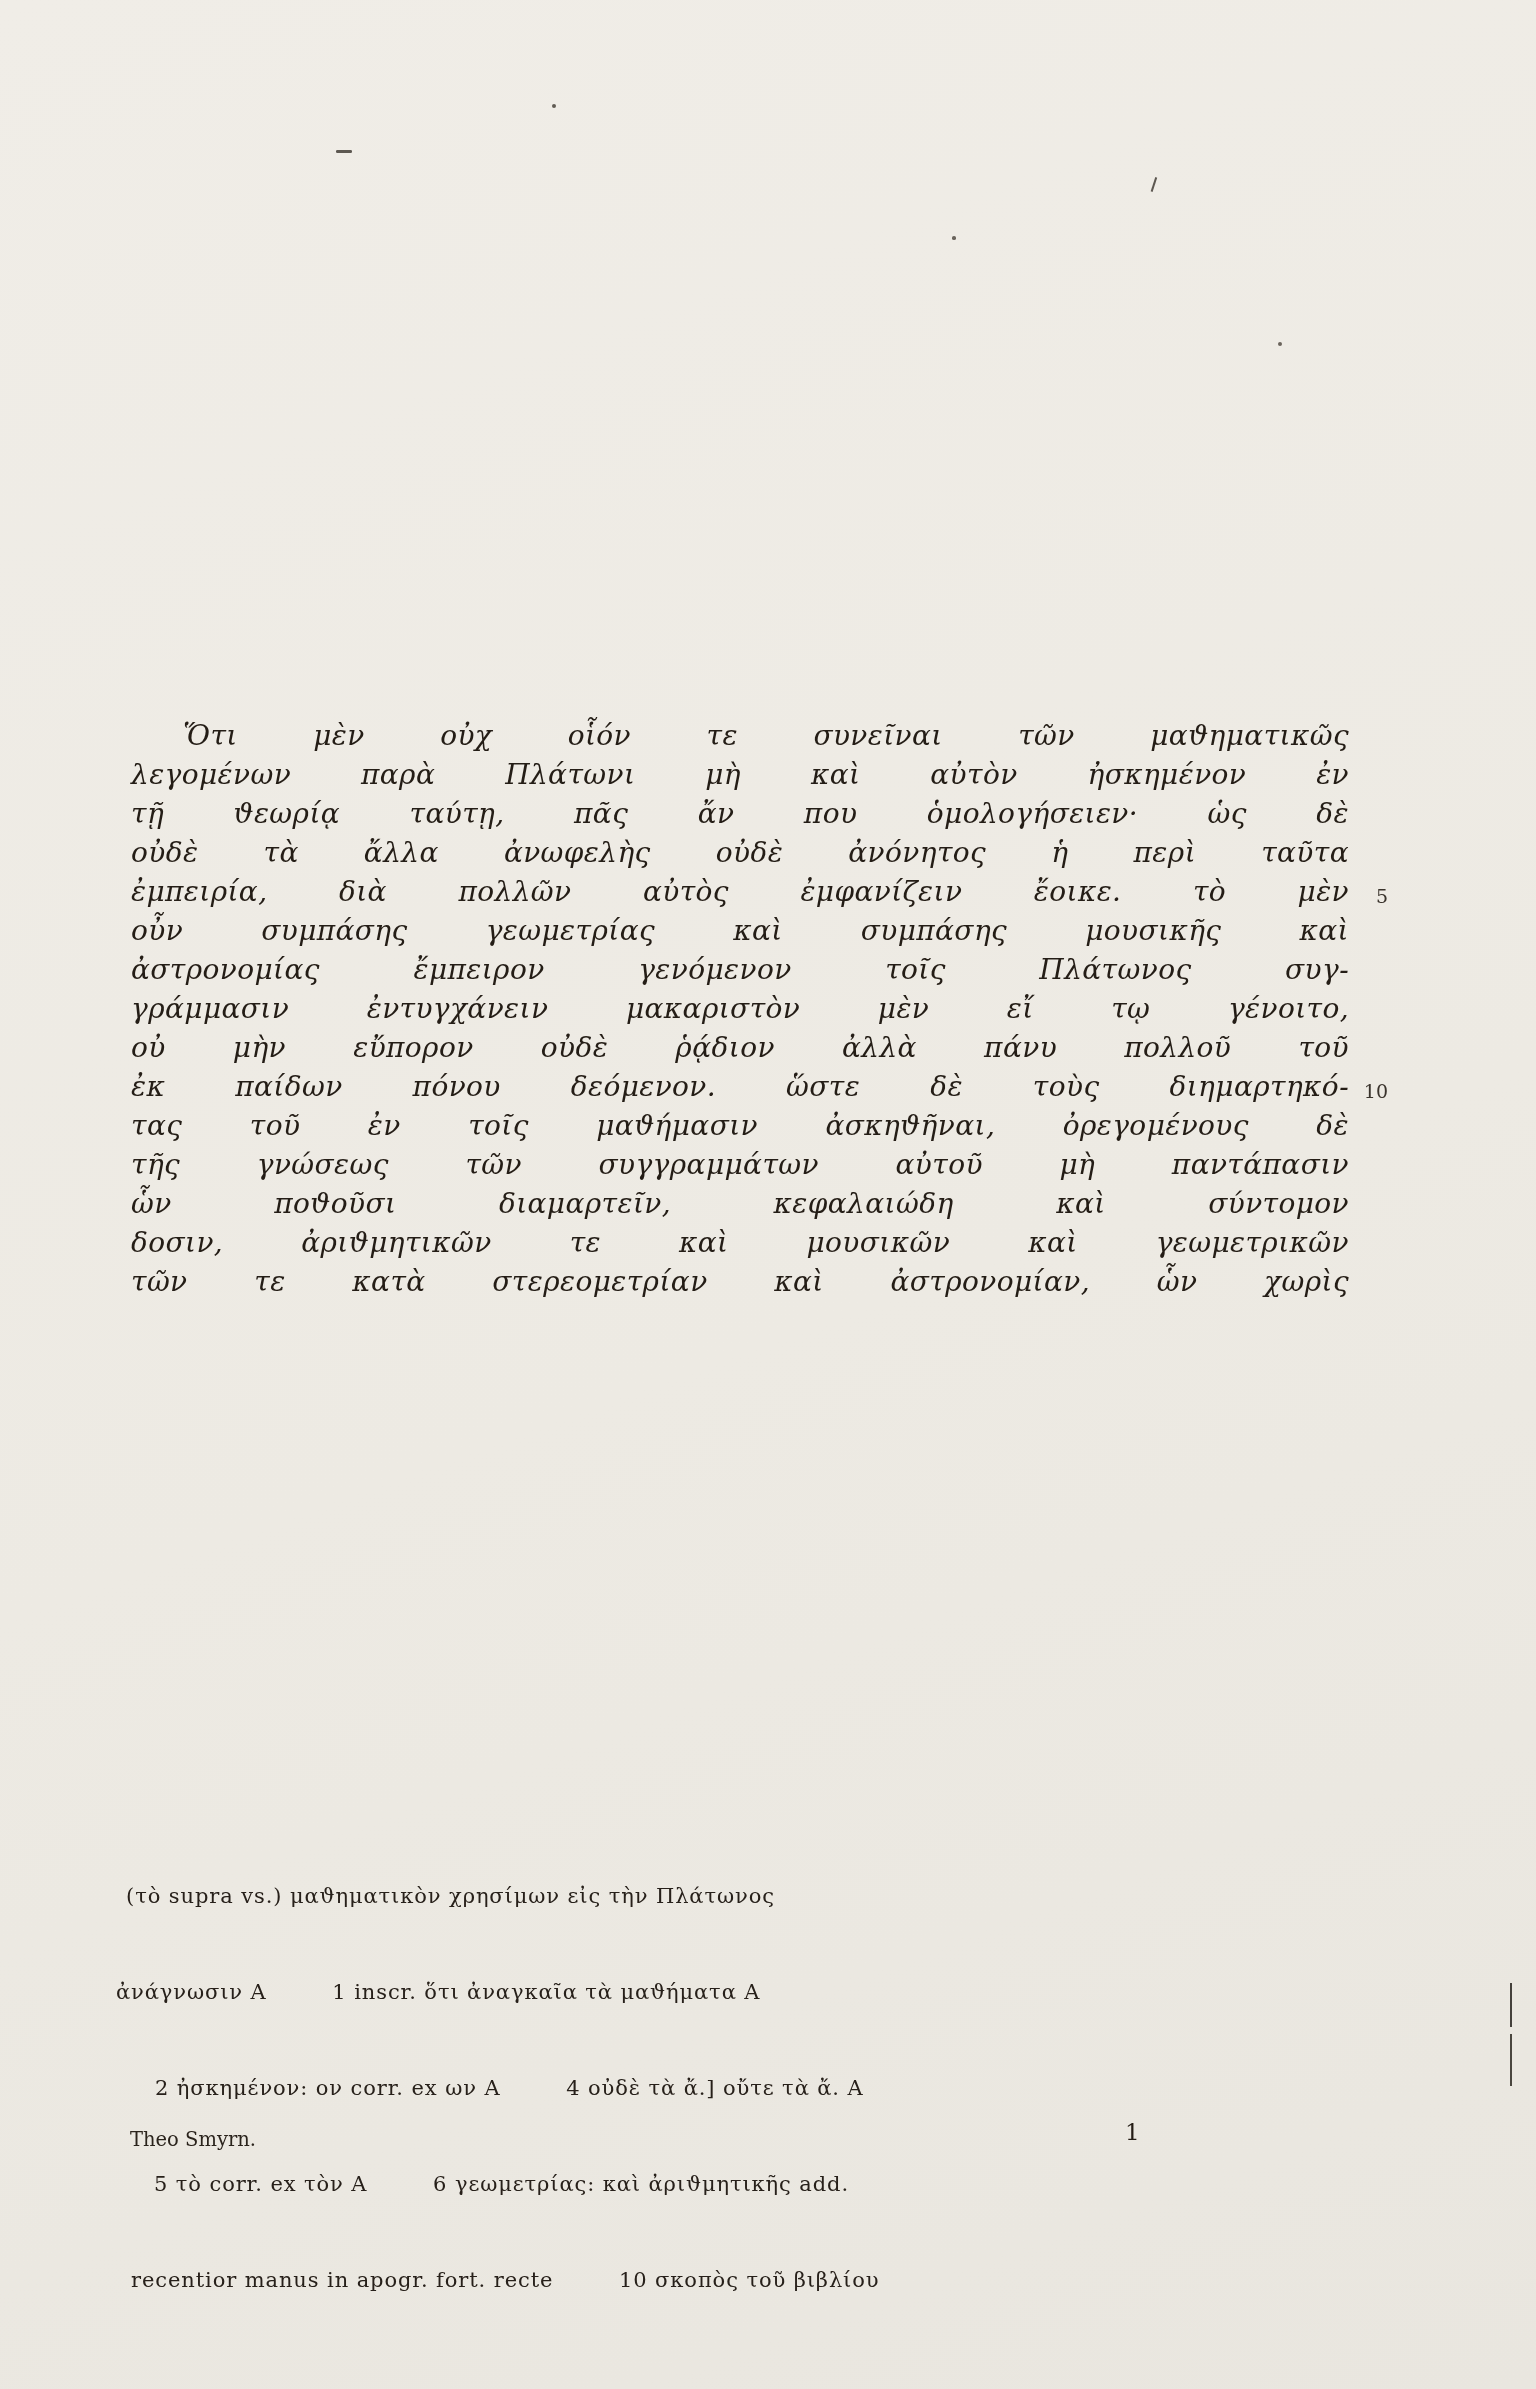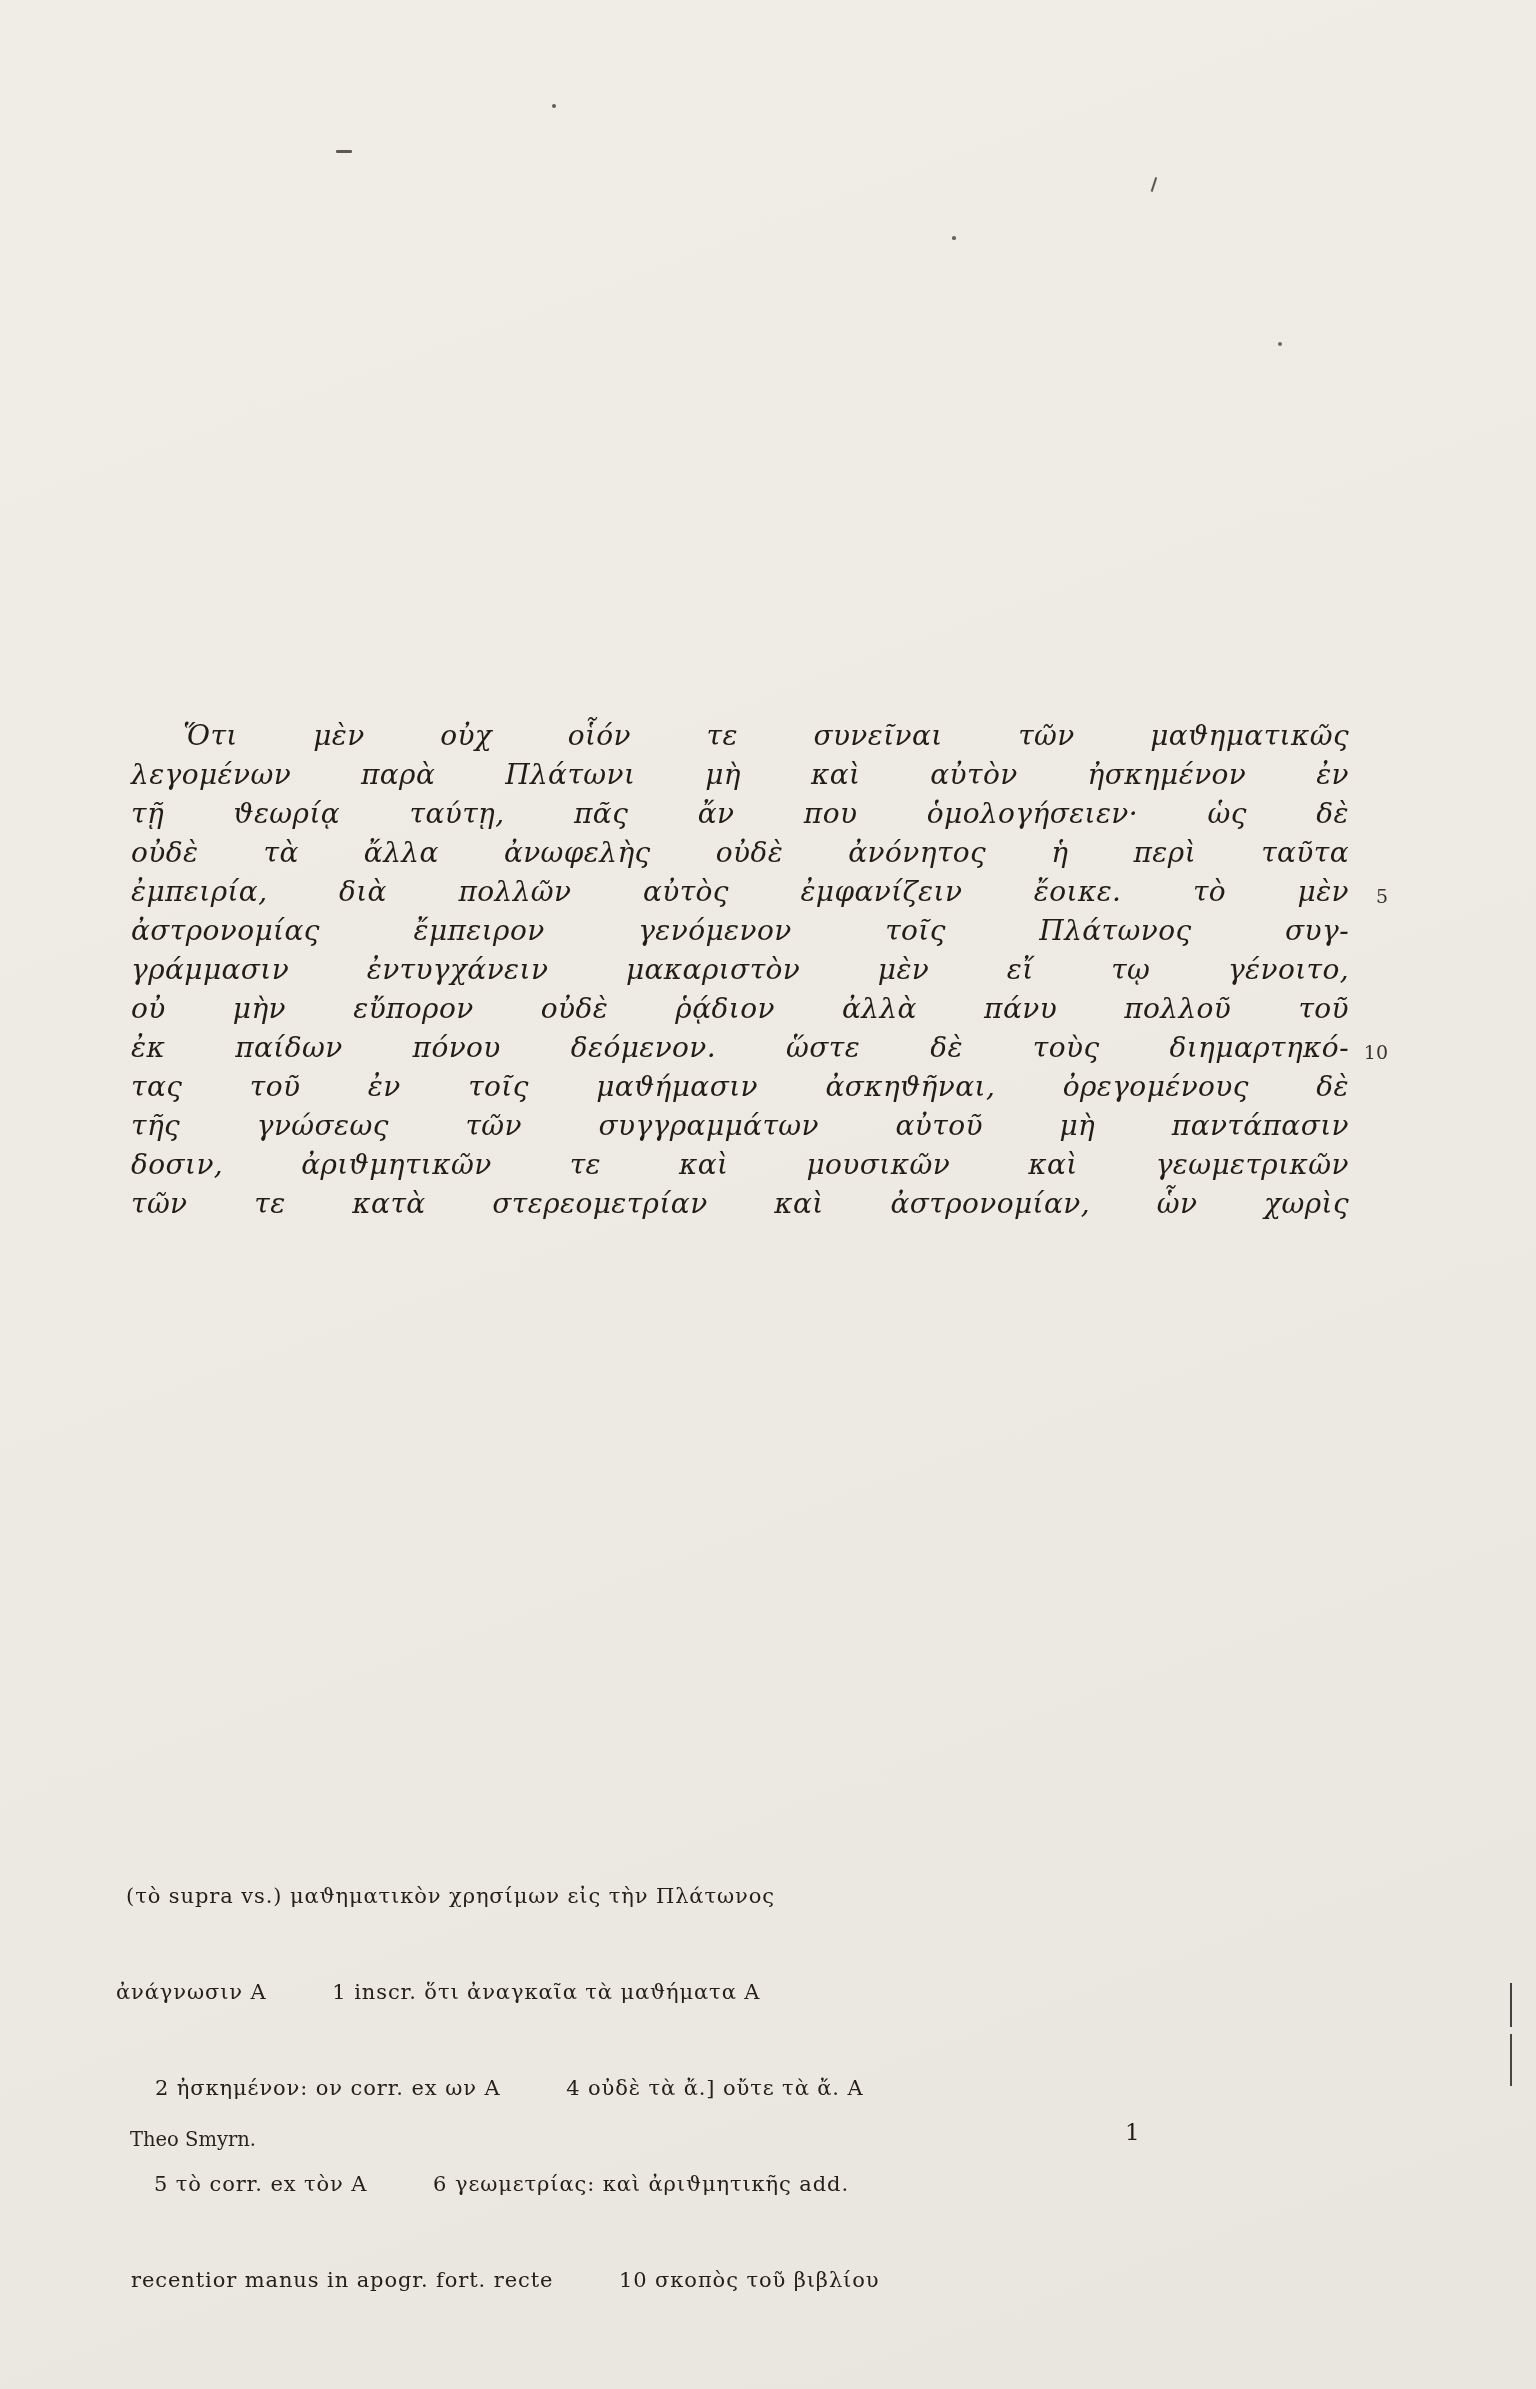--- a/index.html
+++ b/index.html
@@ -60,29 +60,31 @@
 
   <div class="text-block">
     <div class="gline first">Ὅτι μὲν οὐχ οἷόν τε συνεῖναι τῶν μαϑηματικῶς</div>
     <div class="gline">λεγομένων παρὰ Πλάτωνι μὴ καὶ αὐτὸν ἠσκημένον ἐν</div>
     <div class="gline">τῇ ϑεωρίᾳ ταύτῃ, πᾶς ἄν που ὁμολογήσειεν· ὡς δὲ</div>
     <div class="gline">οὐδὲ τὰ ἄλλα ἀνωφελὴς οὐδὲ ἀνόνητος ἡ περὶ ταῦτα</div>
     <div class="gline">
       <span>ἐμπειρία, διὰ πολλῶν αὐτὸς ἐμφανίζειν ἔοικε. τὸ μὲν</span>
       <span class="marginal">5</span>
     </div>
+    <div class="gline">οὖν συμπάσης γεωμετρίας καὶ συμπάσης μουσικῆς καὶ</div>
     <div class="gline">ἀστρονομίας ἔμπειρον γενόμενον τοῖς Πλάτωνος συγ-</div>
     <div class="gline">γράμμασιν ἐντυγχάνειν μακαριστὸν μὲν εἴ τῳ γένοιτο,</div>
     <div class="gline">οὐ μὴν εὔπορον οὐδὲ ῥᾴδιον ἀλλὰ πάνυ πολλοῦ τοῦ</div>
     <div class="gline">
       <span>ἐκ παίδων πόνου δεόμενον. ὥστε δὲ τοὺς διημαρτηκό-</span>
       <span class="marginal">10</span>
     </div>
     <div class="gline">τας τοῦ ἐν τοῖς μαϑήμασιν ἀσκηϑῆναι, ὀρεγομένους δὲ</div>
     <div class="gline">τῆς γνώσεως τῶν συγγραμμάτων αὐτοῦ μὴ παντάπασιν</div>
+    <div class="gline">ὧν ποϑοῦσι διαμαρτεῖν, κεφαλαιώδη καὶ σύντομον</div>
     <div class="gline">δοσιν, ἀριϑμητικῶν τε καὶ μουσικῶν καὶ γεωμετρικῶν</div>
     <div class="gline">τῶν τε κατὰ στερεομετρίαν καὶ ἀστρονομίαν, ὧν χωρὶς</div>
   </div>
 
   <div class="apparatus">
     <div class="app-line ind-b">(τὸ supra vs.) μαϑηματικὸν χρησίμων εἰς τὴν Πλάτωνος</div>
     <div class="app-line ind-c">ἀνάγνωσιν A   1 inscr. ὅτι ἀναγκαῖα τὰ μαϑήματα A</div>
     <div class="app-line ind-d">2 ἠσκημένον: ον corr. ex ων A   4 οὐδὲ τὰ ἄ.] οὔτε τὰ ἄ. A</div>
     <div class="app-line ind-e">5 τὸ corr. ex τὸν A   6 γεωμετρίας: καὶ ἀριϑμητικῆς add.</div>
     <div class="app-line">recentior manus in apogr. fort. recte   10 σκοπὸς τοῦ βιβλίου</div>

